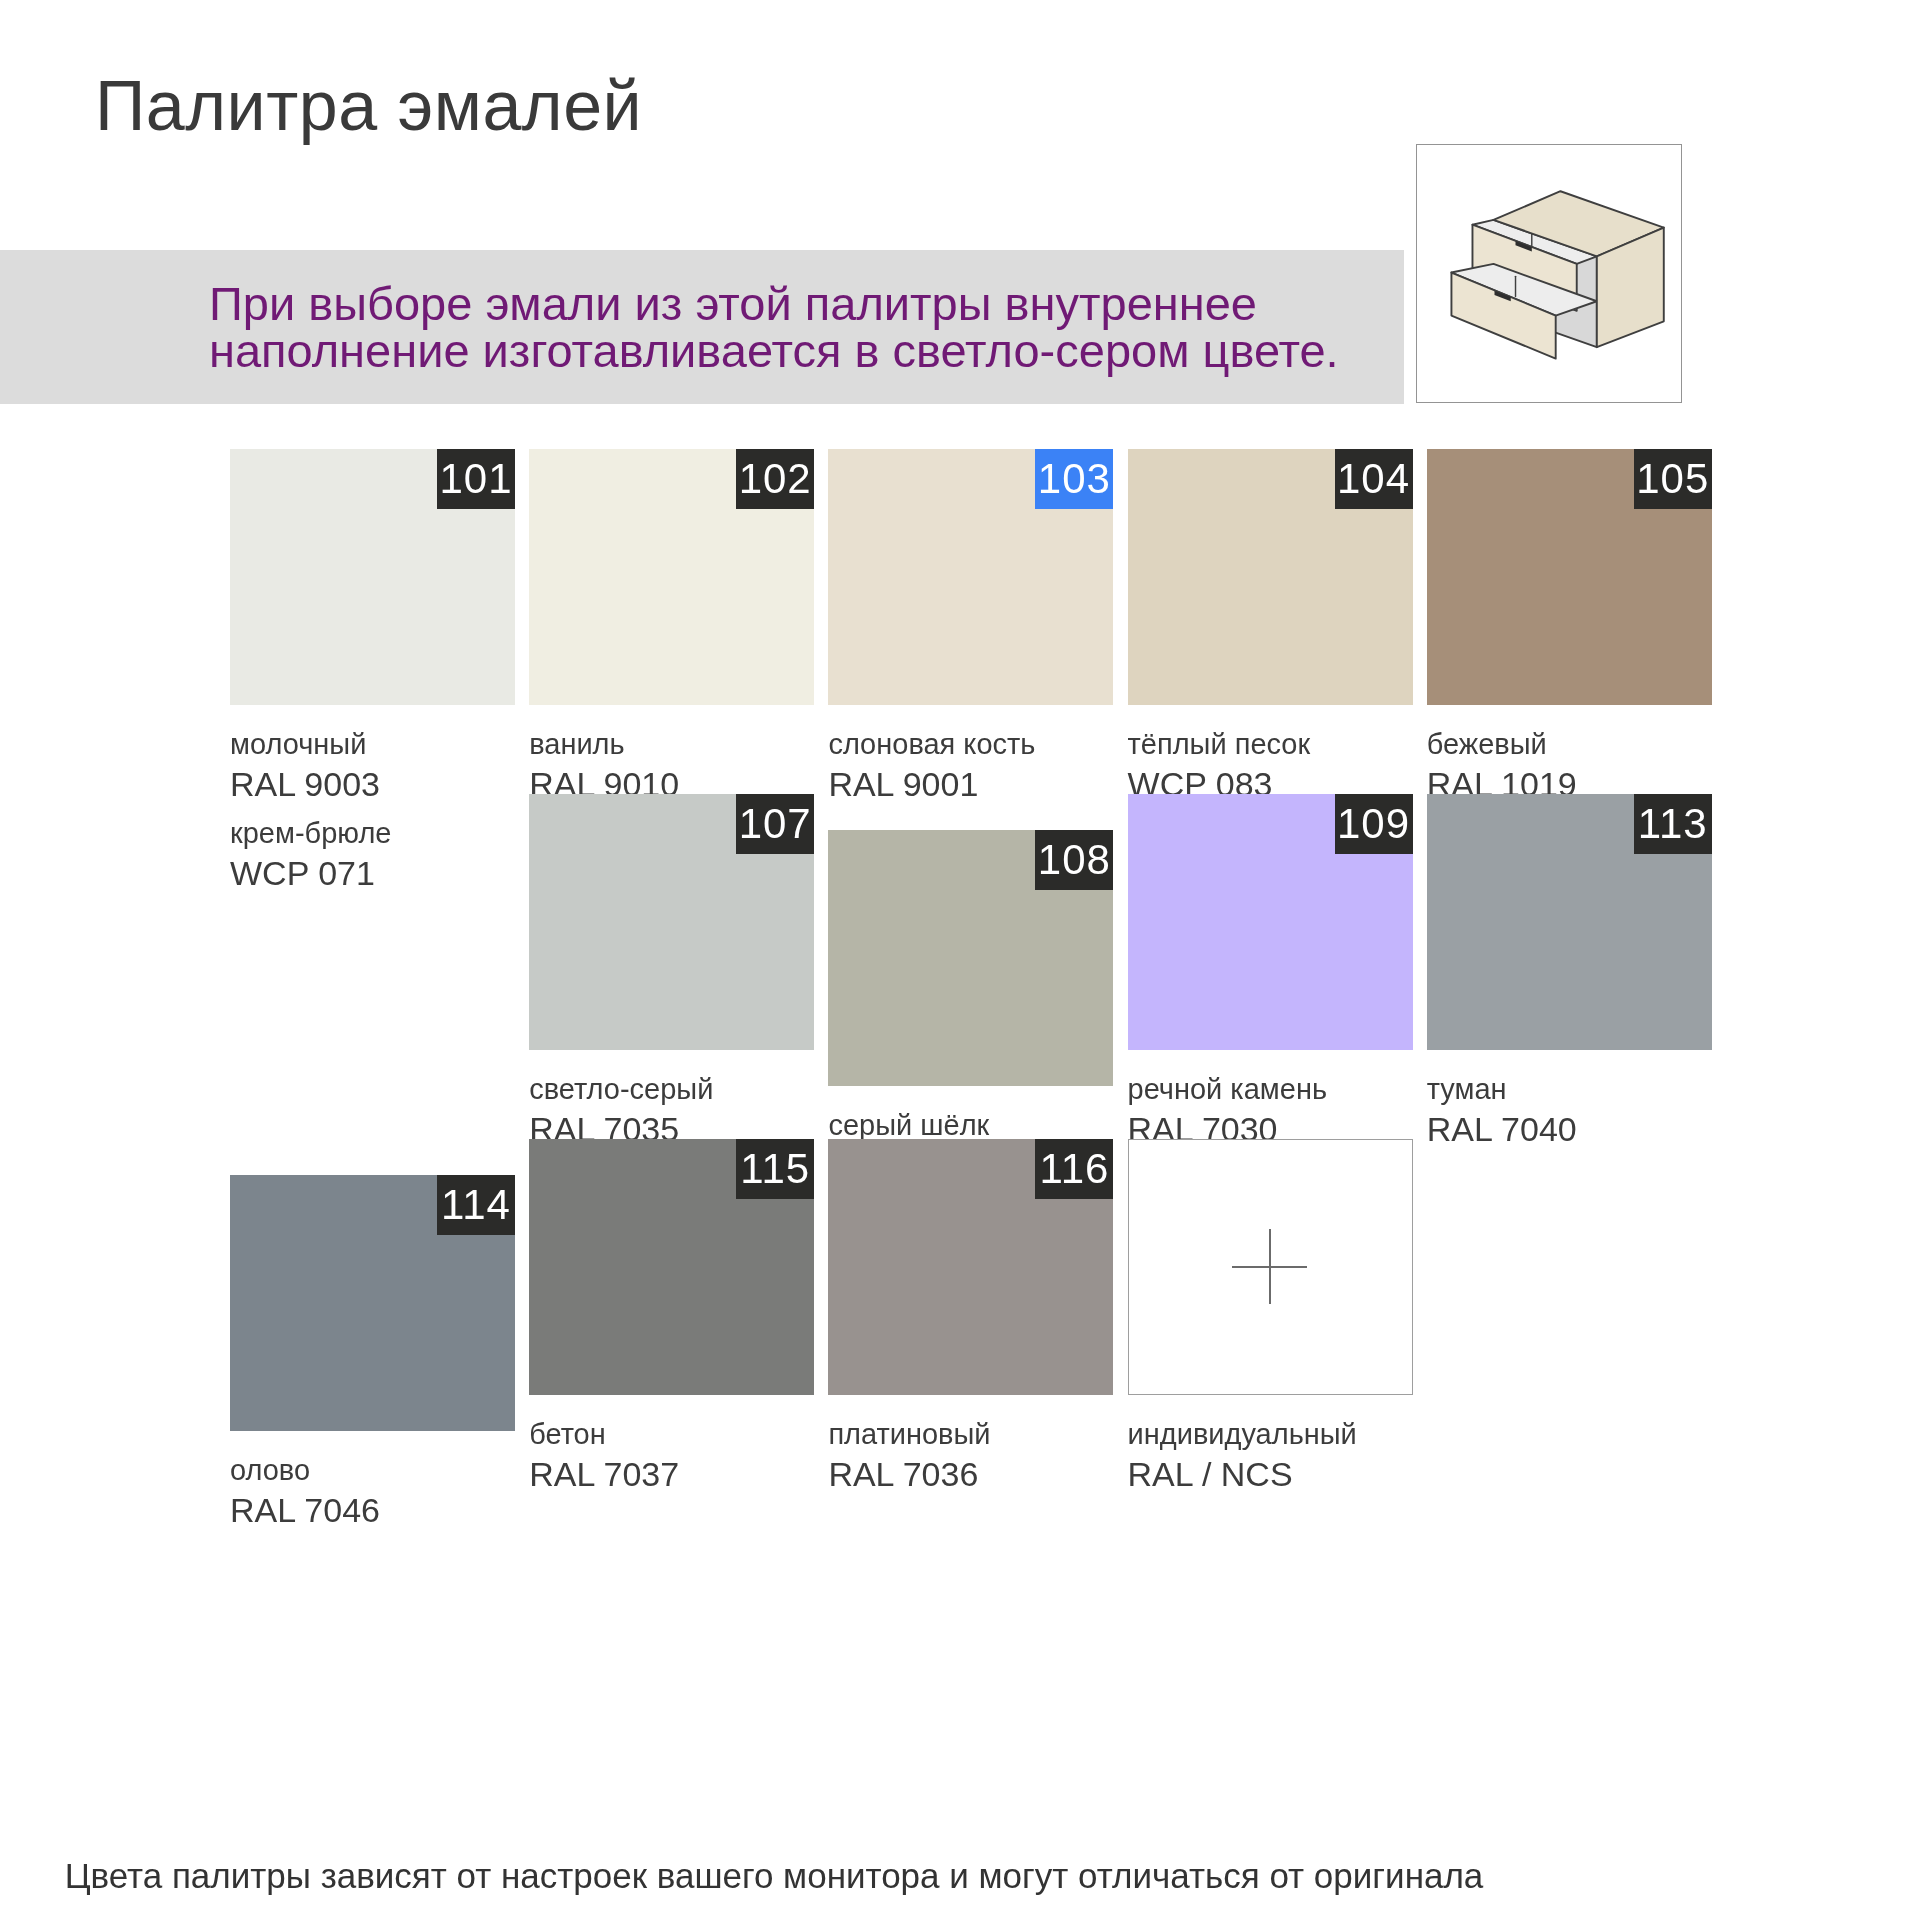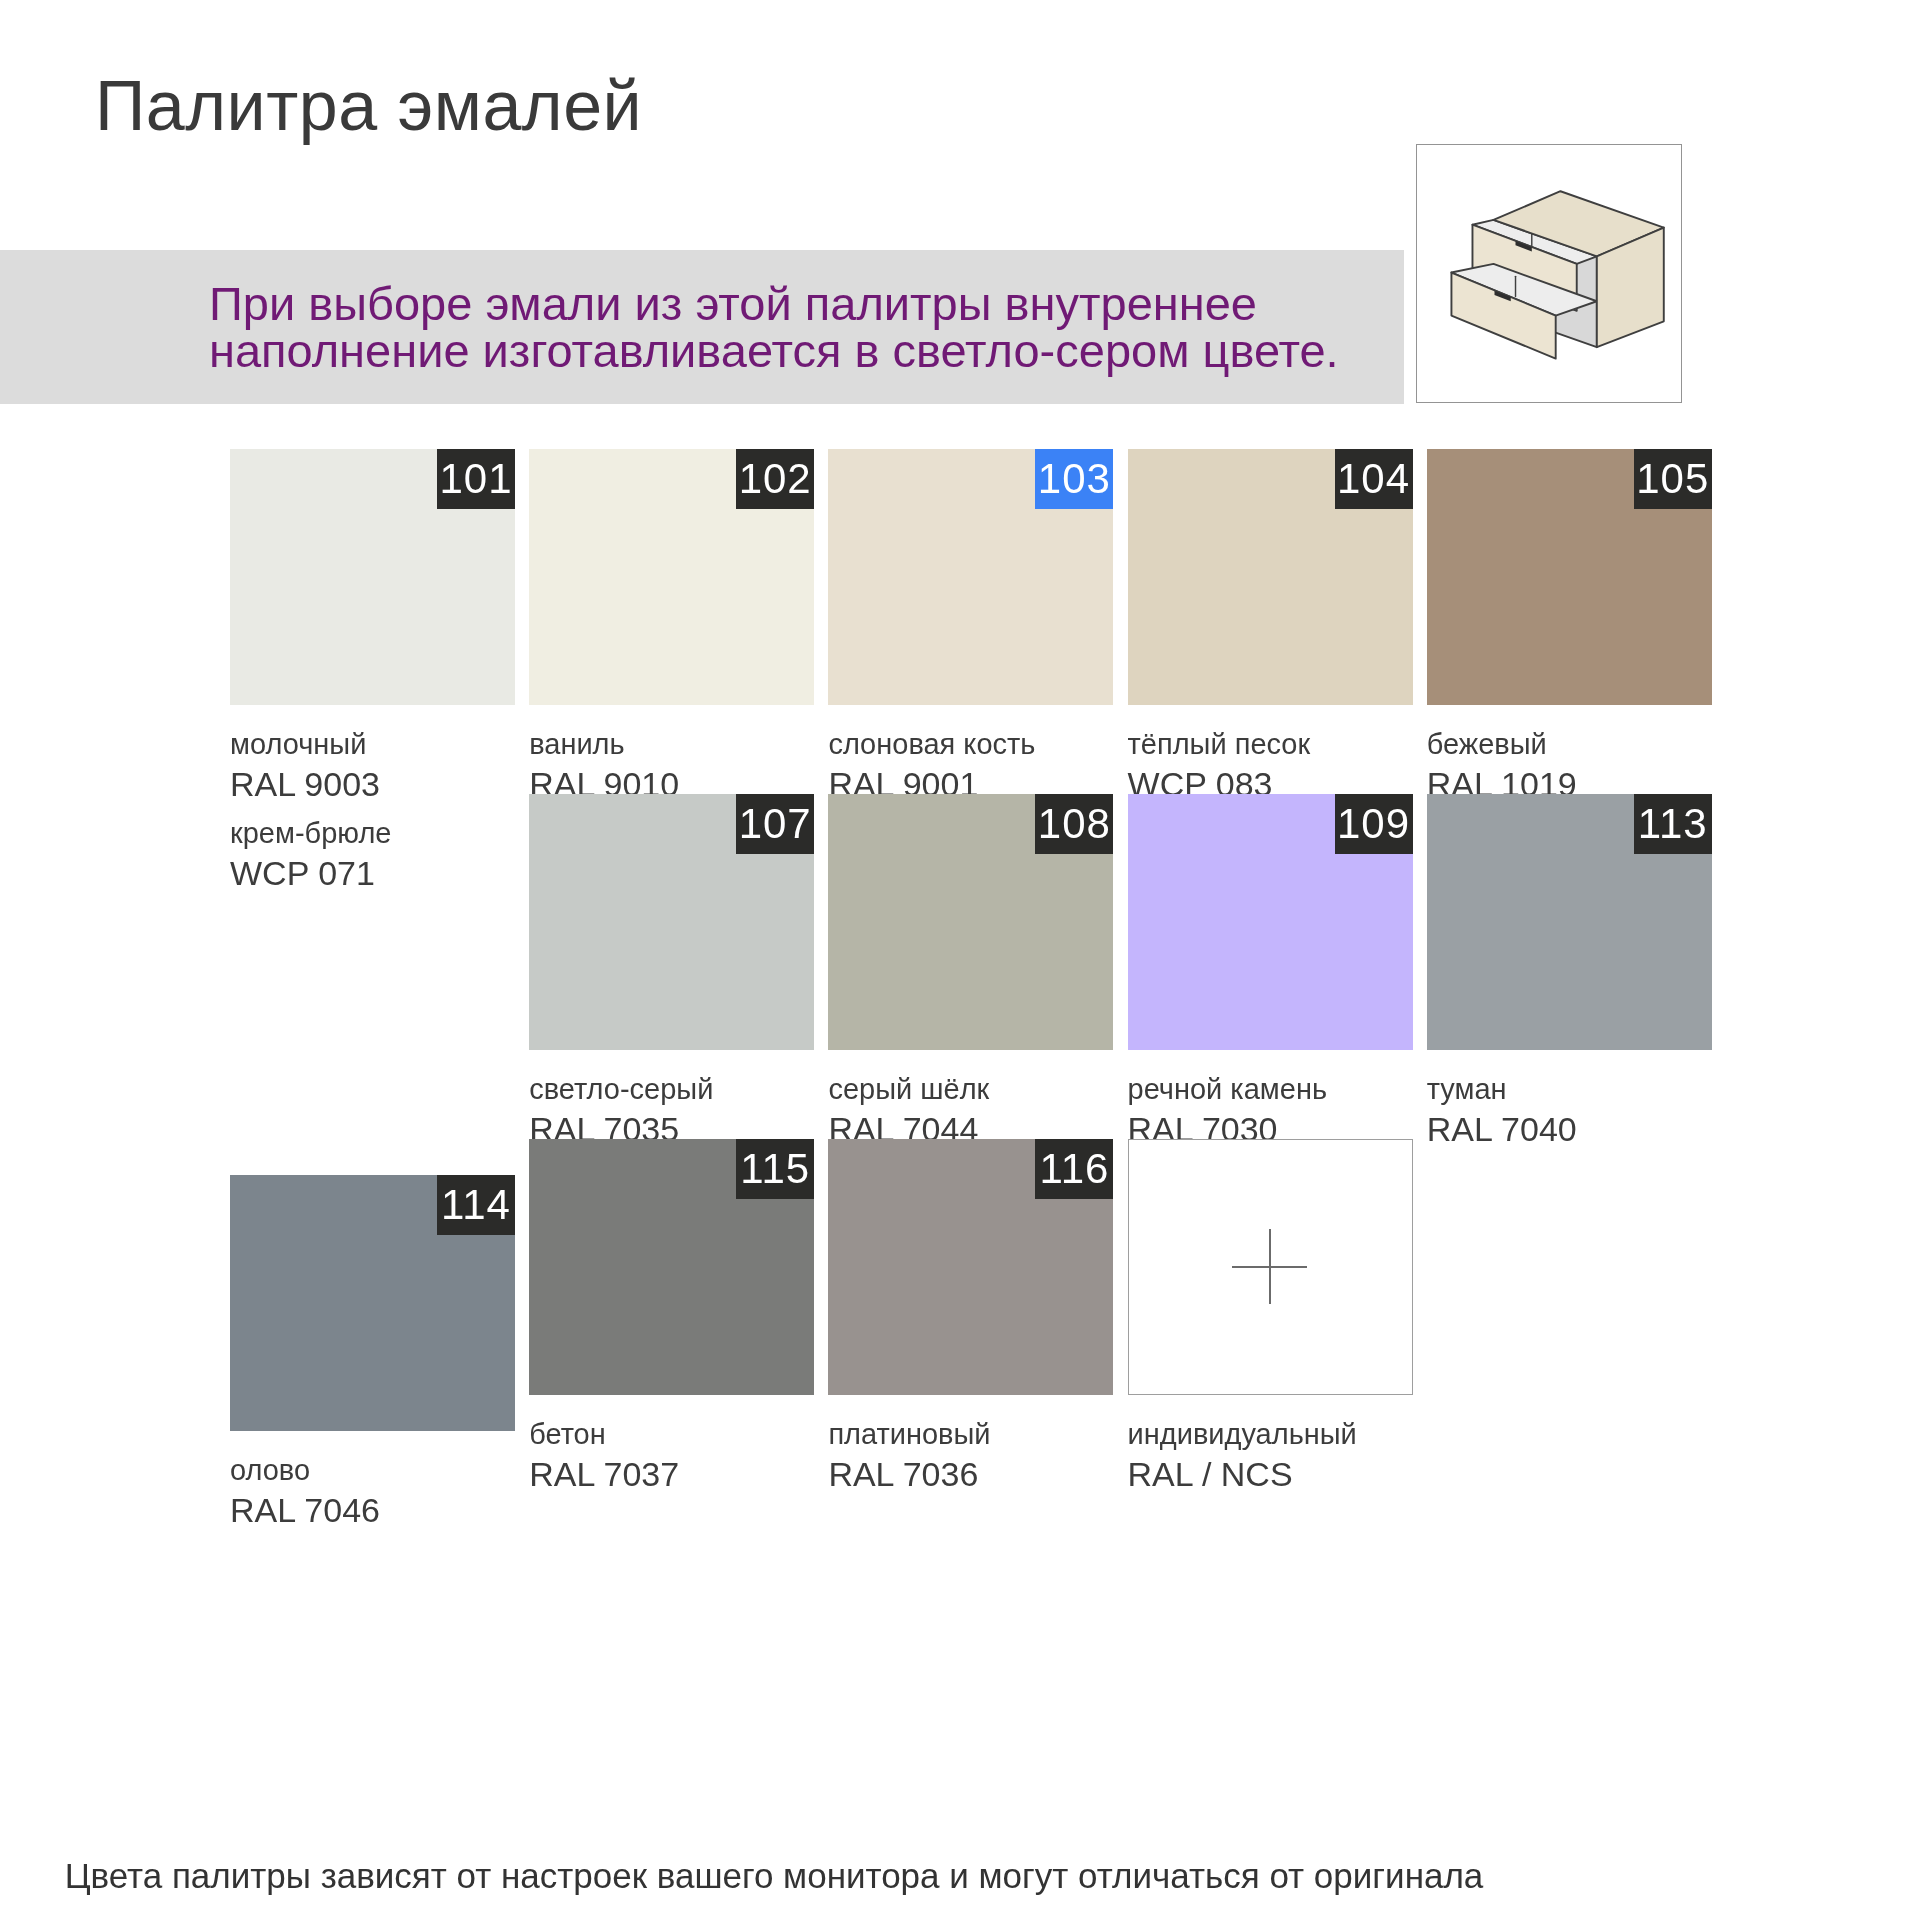--- a/index.html
+++ b/index.html
@@ -171,21 +171,21 @@
   <div class="cell">
     <div class="swatch" style="background: rgb(198, 202, 199);">
       <div class="badge" style="background: rgb(43, 43, 41); color: rgb(255, 255, 255);">107</div>
 
     </div>
     <div class="name">светло-серый</div>
     <div class="ral">RAL 7035</div>
   </div>
 
   <div class="cell">
-    <div class="swatch" style="background: rgb(181, 181, 167);">
+    <div class="swatch" style="background: rgb(181, 181, 167); margin-top: 36px;">
       <div class="badge" style="background: rgb(43, 43, 41); color: rgb(255, 255, 255);">108</div>
 
     </div>
     <div class="name">серый шёлк</div>
     <div class="ral">RAL 7044</div>
   </div>
 
   <div class="cell">
     <div class="swatch" style="background: #c4b5fd;">
       <div class="badge" style="background: rgb(43, 43, 41); color: rgb(255, 255, 255);">109</div>

